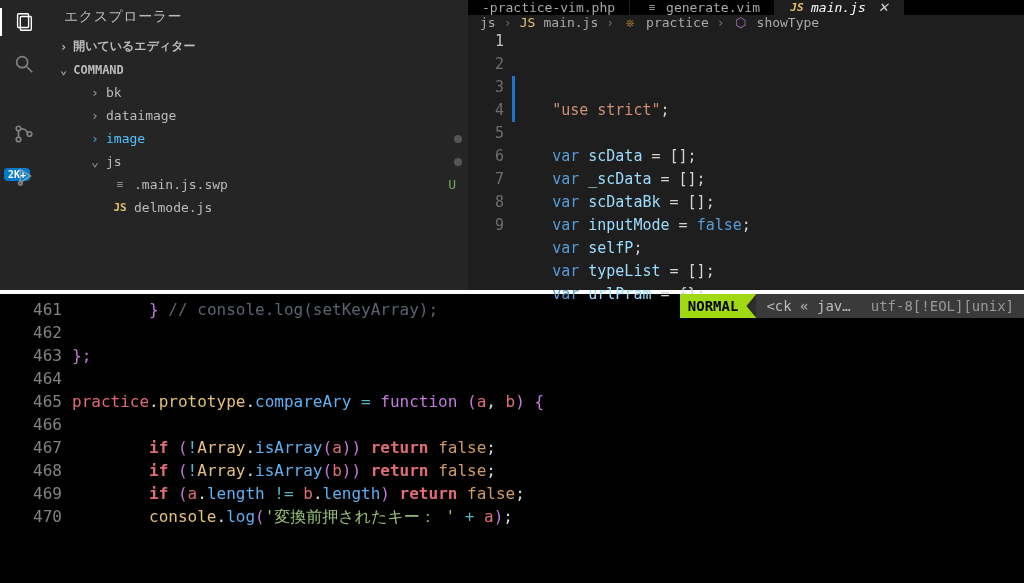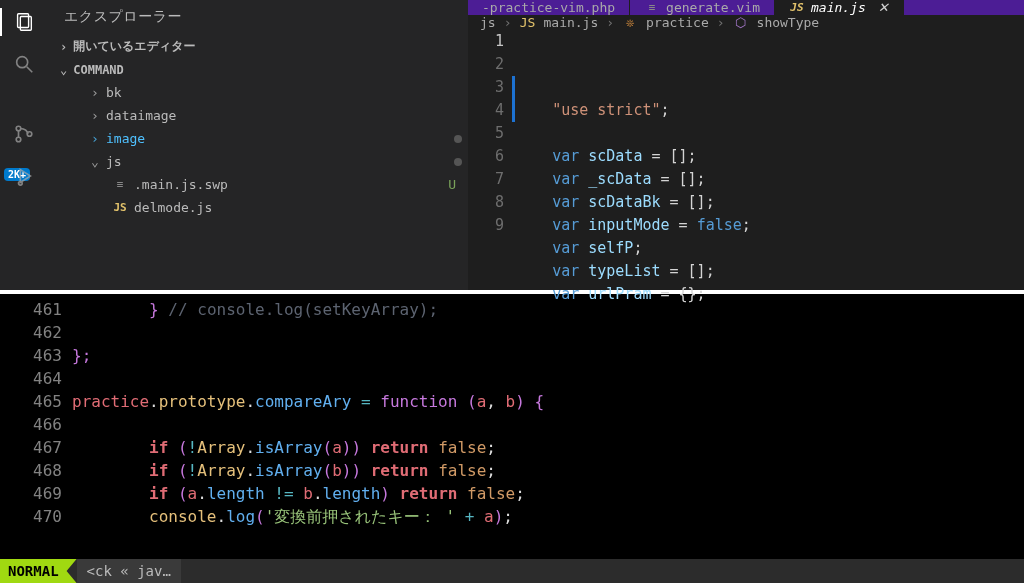--- a/index.html
+++ b/index.html
@@ -45,21 +45,21 @@
   .tree-row .dot { width:8px;height:8px;border-radius:50%;background:#555; margin-right:6px;}
   .tree-row .status { position:absolute; right:12px; color:#7aa35a;}
   .tree-row.active { color:#4fc1ff; }
   .fico { width:16px; display:inline-flex; align-items:center; justify-content:center; font-size:11px;}
   .fico.js { color:#e2c26b; font-weight:bold;}
   .fico.swp { color:#888;}
   .editor-area {
     flex:1; display:flex; flex-direction:column; background:#1e1e1e;
   }
   .tabbar {
-    height:36px; display:flex; align-items:stretch; background:#4c1d95;
+    height:36px; display:flex; align-items:stretch; background:#000000;
   }
   .tab {
     display:flex; align-items:center; gap:6px;
     padding: 0 14px; color:#aaa; font-size:13px;
     border-right:1px solid #1e1e1e;
   }
   .tab.active { background:#1e1e1e; color:#fff; font-style:italic;}
   .tab .close { margin-left:6px; opacity:.8;}
   .breadcrumb {
     height:26px; display:flex; align-items:center; gap:8px;
@@ -80,21 +80,21 @@
   .hl-bar { position:absolute; left:-4px; width:3px; background:#1d72d2; }
   .hl-bar.b1 { top:46px; height:46px;}
   .tok-str { color:#ce9178;}
   .tok-kw  { color:#569cd6;}
   .tok-var { color:#9cdcfe;}
   .tok-bool{ color:#569cd6;}
   .tok-op  { color:#d4d4d4;}
 
   .bottom-half {
     flex:1; border-top:4px solid #fff; background:#000; color:#ddd;
-    display:flex; flex-direction:column;
+    display:flex; flex-direction:row;
     font-size:16px; line-height:23px;
   }
   .term-code { flex:1; display:flex; padding-top:4px;}
   .term-gutter {
     width:72px; text-align:right; padding-right:10px;
     color:#828282; background:#000;
   }
   .term-body { flex:1; white-space:pre; }
   .c-brace { color:#c678dd;}
   .c-comm  { color:#5c6370;}
@@ -266,14 +266,15 @@
         <div>467</div>
         <div>468</div>
         <div>469</div>
         <div>470</div>
       </div>
     <div class="term-body" id="tbody"><div>        <span class="c-brace">}</span> <span class="c-comm">// console.log(setKeyArray);</span></div><div>&nbsp;</div><div><span class="c-brace">};</span></div><div>&nbsp;</div><div><span class="c-obj">practice</span>.<span class="c-proto">prototype</span>.<span class="c-fn">compareAry</span> <span class="c-op">=</span> <span class="c-kw">function</span> <span class="c-brace">(</span><span class="c-param">a</span>, <span class="c-param">b</span><span class="c-brace">)</span> <span class="c-brace">{</span></div><div>&nbsp;</div><div>        <span class="c-kwr">if</span> <span class="c-brace">(</span><span class="c-op">!</span><span class="c-proto">Array</span>.<span class="c-fn">isArray</span><span class="c-brace">(</span><span class="c-param">a</span><span class="c-brace">))</span> <span class="c-kwr">return</span> <span class="c-false">false</span>;</div><div>        <span class="c-kwr">if</span> <span class="c-brace">(</span><span class="c-op">!</span><span class="c-proto">Array</span>.<span class="c-fn">isArray</span><span class="c-brace">(</span><span class="c-param">b</span><span class="c-brace">))</span> <span class="c-kwr">return</span> <span class="c-false">false</span>;</div><div>        <span class="c-kwr">if</span> <span class="c-brace">(</span><span class="c-param">a</span>.<span class="c-fn">length</span> <span class="c-op">!=</span> <span class="c-param">b</span>.<span class="c-fn">length</span><span class="c-brace">)</span> <span class="c-kwr">return</span> <span class="c-false">false</span>;</div><div>        <span class="c-cons">console</span>.<span class="c-fn">log</span><span class="c-brace">(</span><span class="c-str">'変換前押されたキー： '</span> <span class="c-op">+</span> <span class="c-param">a</span><span class="c-brace">)</span>;</div></div>
   </div>
   <div class="statusline">
     <div class="s-mode">NORMAL</div>
     <div class="s-seg s-file">&lt;ck « jav…</div>
+    <div class="s-seg s-enc">utf-8[!EOL][unix]</div>
   </div>
 </div>
 
 </body></html>

